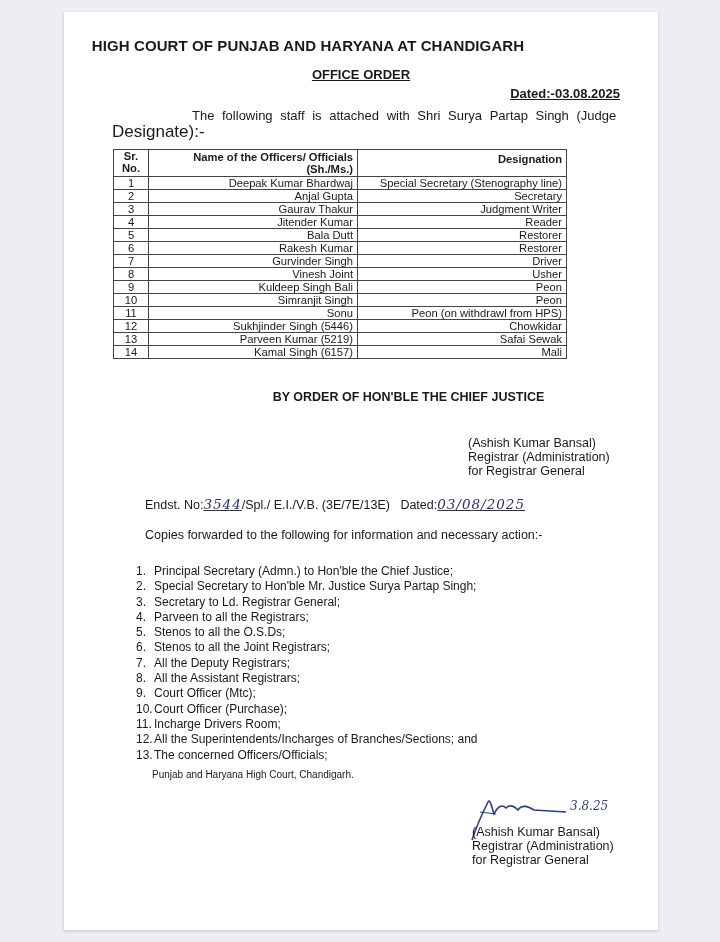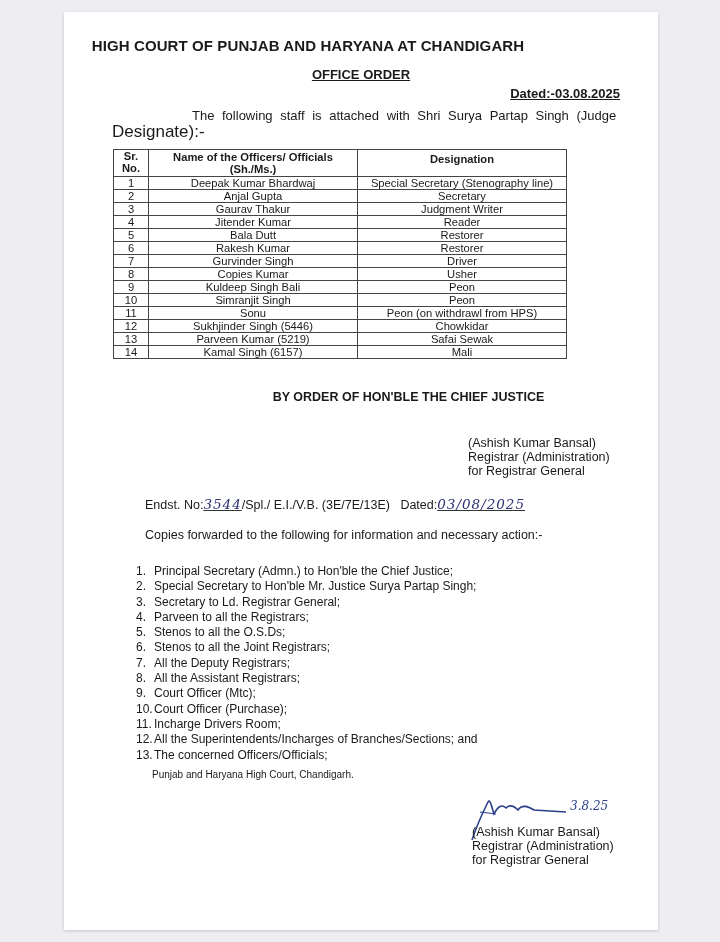--- a/index.html
+++ b/index.html
@@ -42,21 +42,21 @@
     left: 49px; top: 137px;
     width: 454px;
     border-collapse: collapse;
     font-size: 11.2px;
     line-height: 12px;
   }
   table.staff th, table.staff td {
     border: 1px solid #444;
     padding: 0 4px;
     vertical-align: top;
-    text-align: center;
+    text-align: right;
   }
   table.staff th { font-weight: bold; }
   table.staff th.c-sr, table.staff td.c-sr { text-align: center; width: 30px; padding: 0 2px; }
   table.staff th.c-name { width: 200px; }
   table.staff th { padding-top: 1px; padding-bottom: 1px; }
   table.staff th.c-desig { padding-left: 4px; padding-top: 3px; }
 
   .byorder {
     left: 0; width: 689px; top: 378px;
     text-align: center; font-weight: bold; font-size: 12.5px;
@@ -153,21 +153,21 @@
           <td class="c-name">Rakesh Kumar</td>
           <td class="c-desig">Restorer</td>
         </tr>
         <tr>
           <td class="c-sr">7</td>
           <td class="c-name">Gurvinder Singh</td>
           <td class="c-desig">Driver</td>
         </tr>
         <tr>
           <td class="c-sr">8</td>
-          <td class="c-name">Copies Kumar</td>
+          <td class="c-name">Vinesh Joint</td>
           <td class="c-desig">Usher</td>
         </tr>
         <tr>
           <td class="c-sr">9</td>
           <td class="c-name">Kuldeep Singh Bali</td>
           <td class="c-desig">Peon</td>
         </tr>
         <tr>
           <td class="c-sr">10</td>
           <td class="c-name">Simranjit Singh</td>

